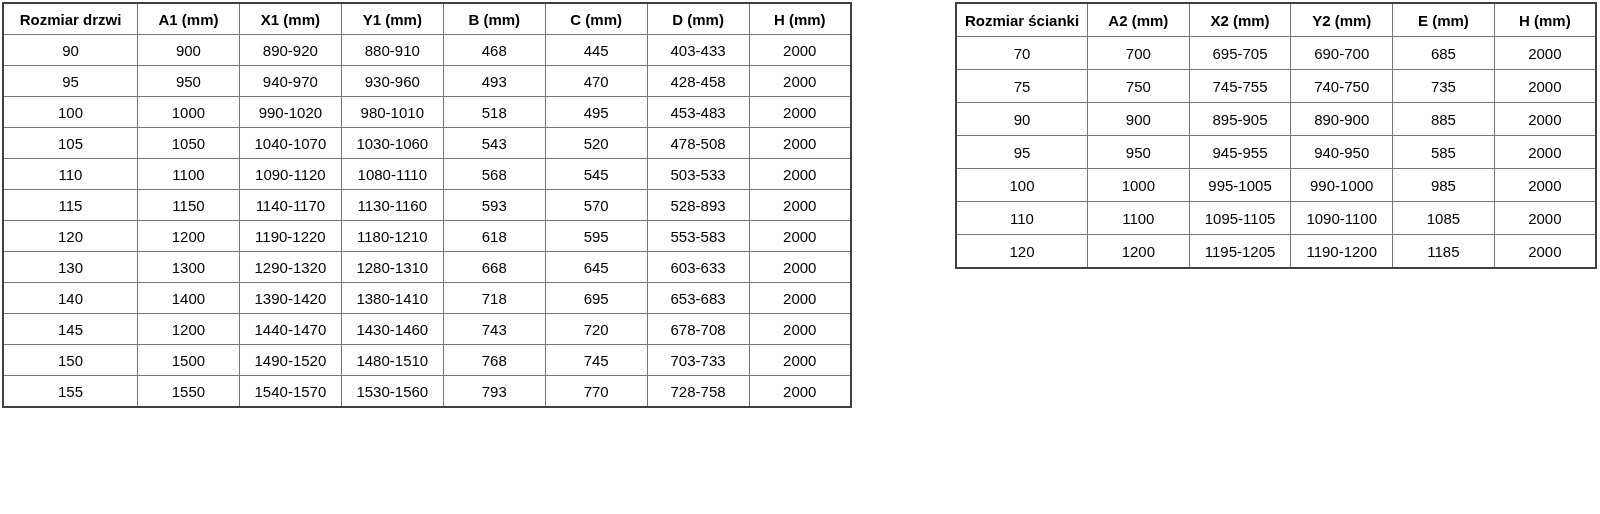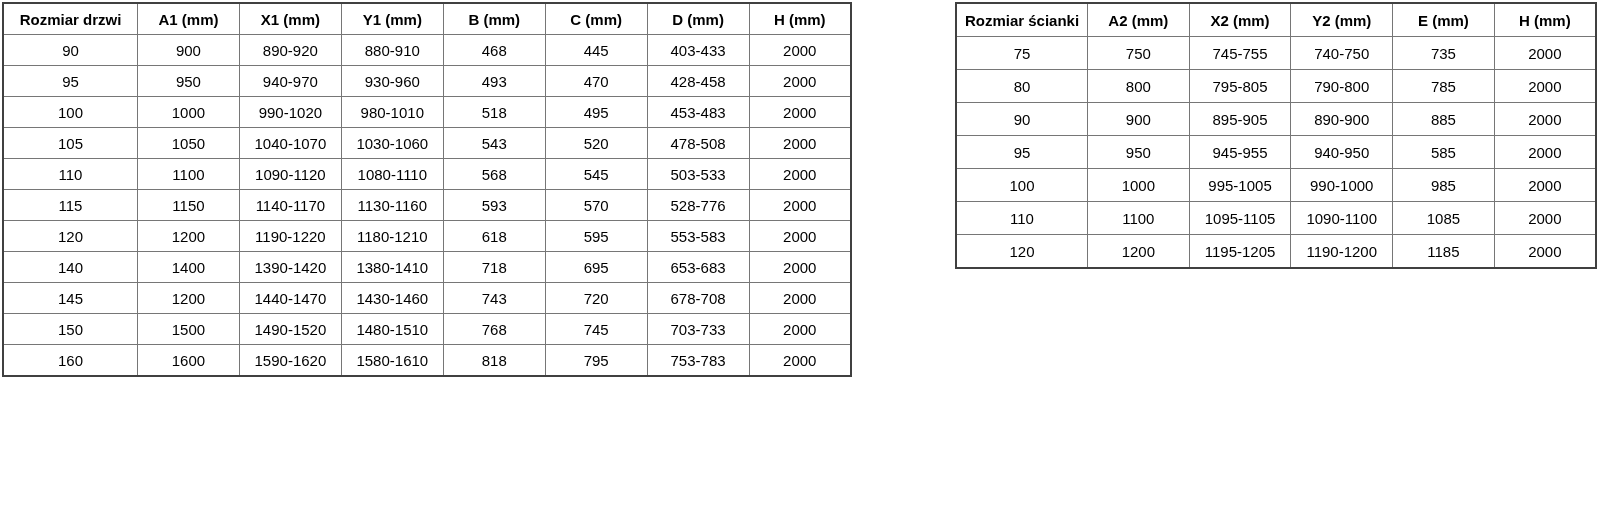--- a/index.html
+++ b/index.html
@@ -128,34 +128,44 @@
         <td>503-533</td>
         <td>2000</td>
       </tr>
       <tr>
         <td>115</td>
         <td>1150</td>
         <td>1140-1170</td>
         <td>1130-1160</td>
         <td>593</td>
         <td>570</td>
-        <td>528-776</td>
+        <td>528-893</td>
         <td>2000</td>
       </tr>
       <tr>
         <td>120</td>
         <td>1200</td>
         <td>1190-1220</td>
         <td>1180-1210</td>
         <td>618</td>
         <td>595</td>
         <td>553-583</td>
         <td>2000</td>
       </tr>
       <tr>
+        <td>130</td>
+        <td>1300</td>
+        <td>1290-1320</td>
+        <td>1280-1310</td>
+        <td>668</td>
+        <td>645</td>
+        <td>603-633</td>
+        <td>2000</td>
+      </tr>
+      <tr>
         <td>140</td>
         <td>1400</td>
         <td>1390-1420</td>
         <td>1380-1410</td>
         <td>718</td>
         <td>695</td>
         <td>653-683</td>
         <td>2000</td>
       </tr>
       <tr>
@@ -172,61 +182,61 @@
         <td>150</td>
         <td>1500</td>
         <td>1490-1520</td>
         <td>1480-1510</td>
         <td>768</td>
         <td>745</td>
         <td>703-733</td>
         <td>2000</td>
       </tr>
       <tr>
-        <td>160</td>
-        <td>1600</td>
-        <td>1590-1620</td>
-        <td>1580-1610</td>
-        <td>818</td>
-        <td>795</td>
-        <td>753-783</td>
+        <td>155</td>
+        <td>1550</td>
+        <td>1540-1570</td>
+        <td>1530-1560</td>
+        <td>793</td>
+        <td>770</td>
+        <td>728-758</td>
         <td>2000</td>
       </tr>
     </tbody>
 </table>
 
 <table id="wall-table" class="spec-table">
   <thead>
       <tr>
         <th>Rozmiar ścianki</th>
         <th>A2 (mm)</th>
         <th>X2 (mm)</th>
         <th>Y2 (mm)</th>
         <th>E (mm)</th>
         <th>H (mm)</th>
       </tr>
     </thead>
   <tbody>
       <tr>
+        <td>70</td>
+        <td>700</td>
+        <td>695-705</td>
+        <td>690-700</td>
+        <td>685</td>
+        <td>2000</td>
+      </tr>
+      <tr>
         <td>75</td>
         <td>750</td>
         <td>745-755</td>
         <td>740-750</td>
         <td>735</td>
         <td>2000</td>
       </tr>
       <tr>
-        <td>80</td>
-        <td>800</td>
-        <td>795-805</td>
-        <td>790-800</td>
-        <td>785</td>
-        <td>2000</td>
-      </tr>
-      <tr>
         <td>90</td>
         <td>900</td>
         <td>895-905</td>
         <td>890-900</td>
         <td>885</td>
         <td>2000</td>
       </tr>
       <tr>
         <td>95</td>
         <td>950</td>

